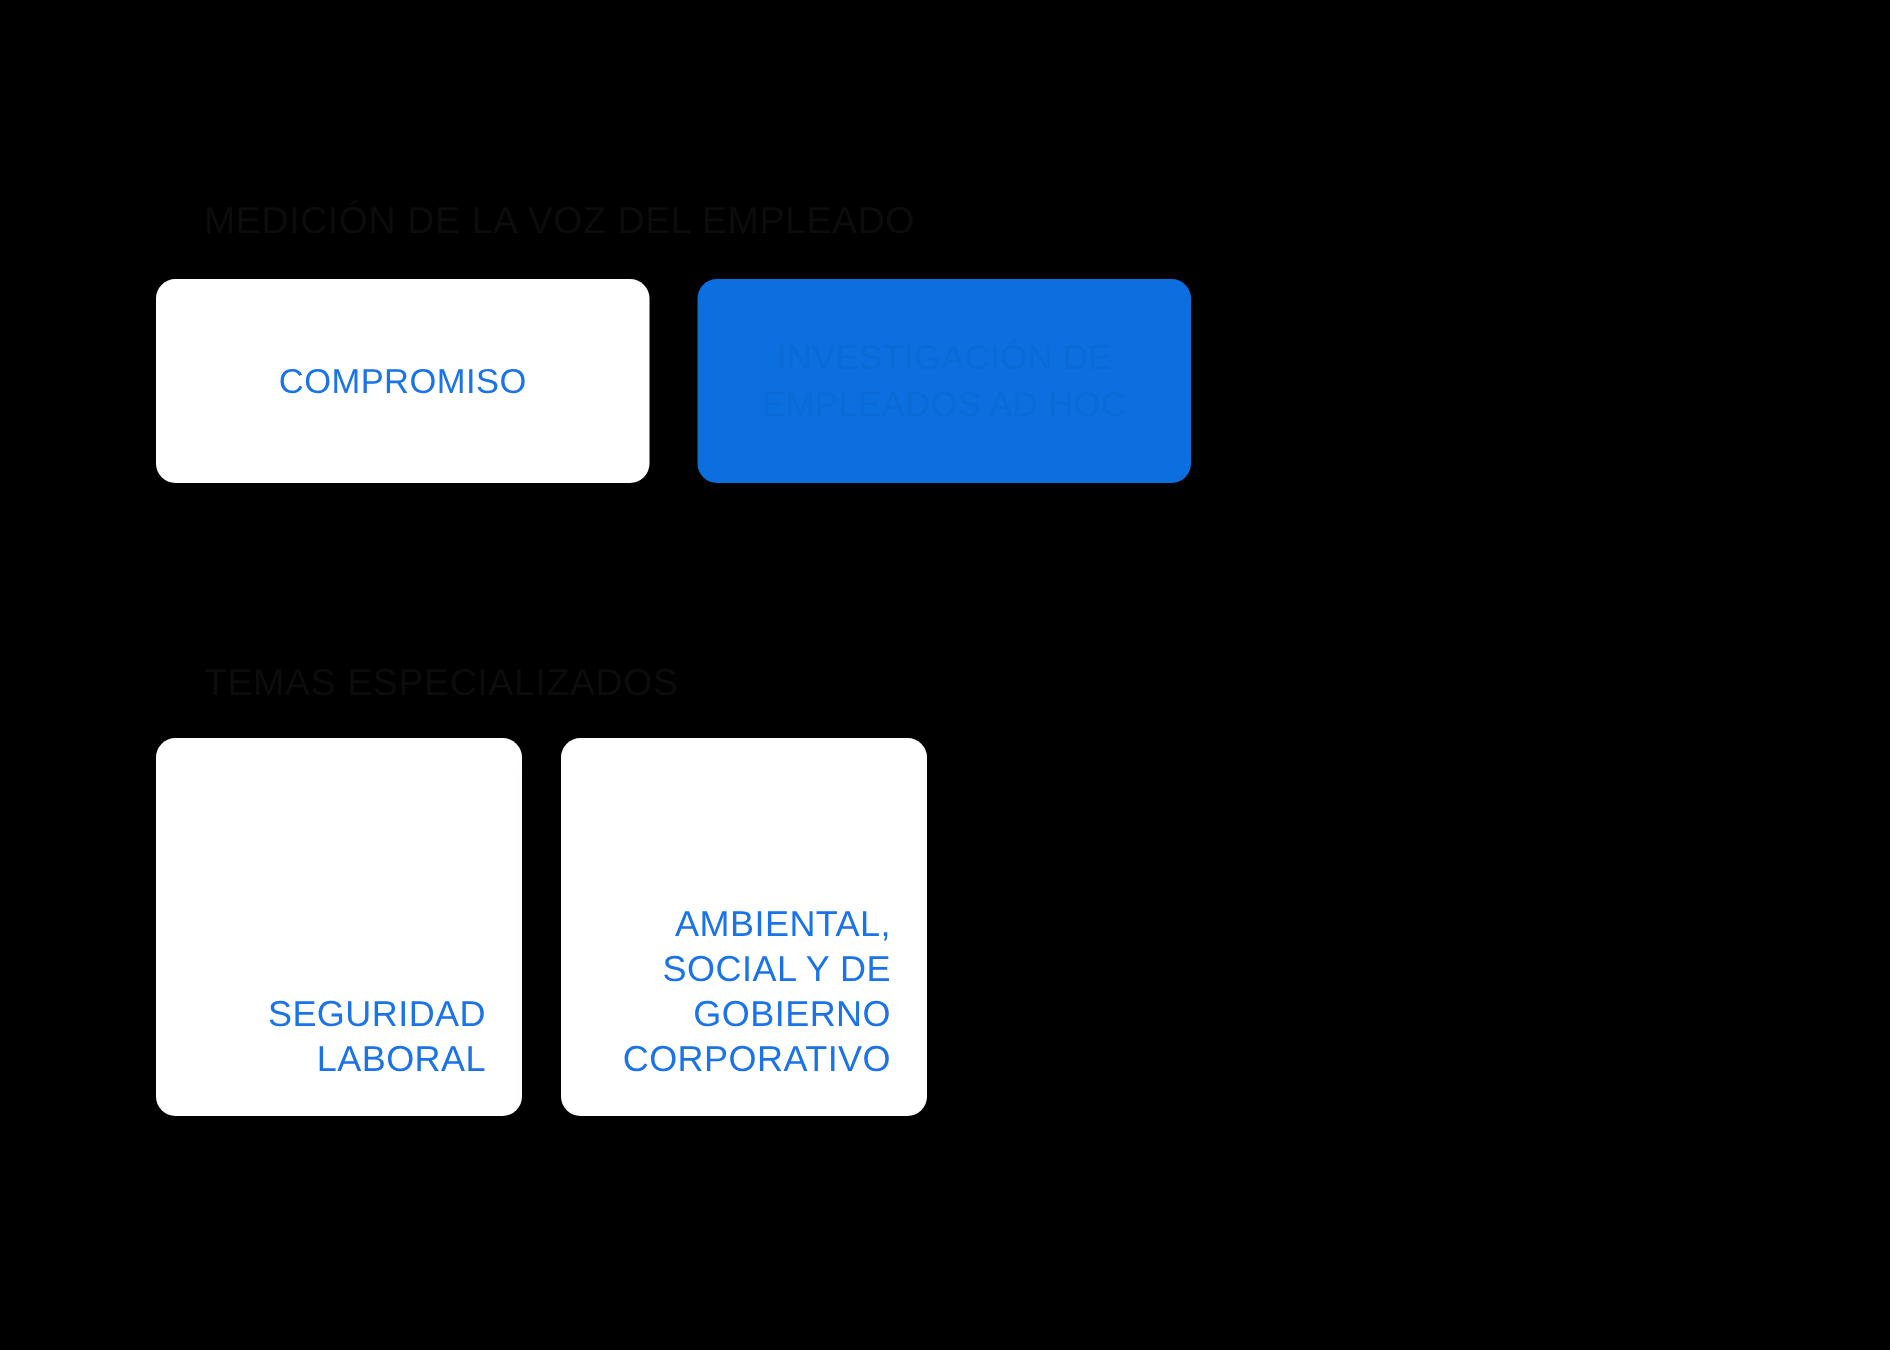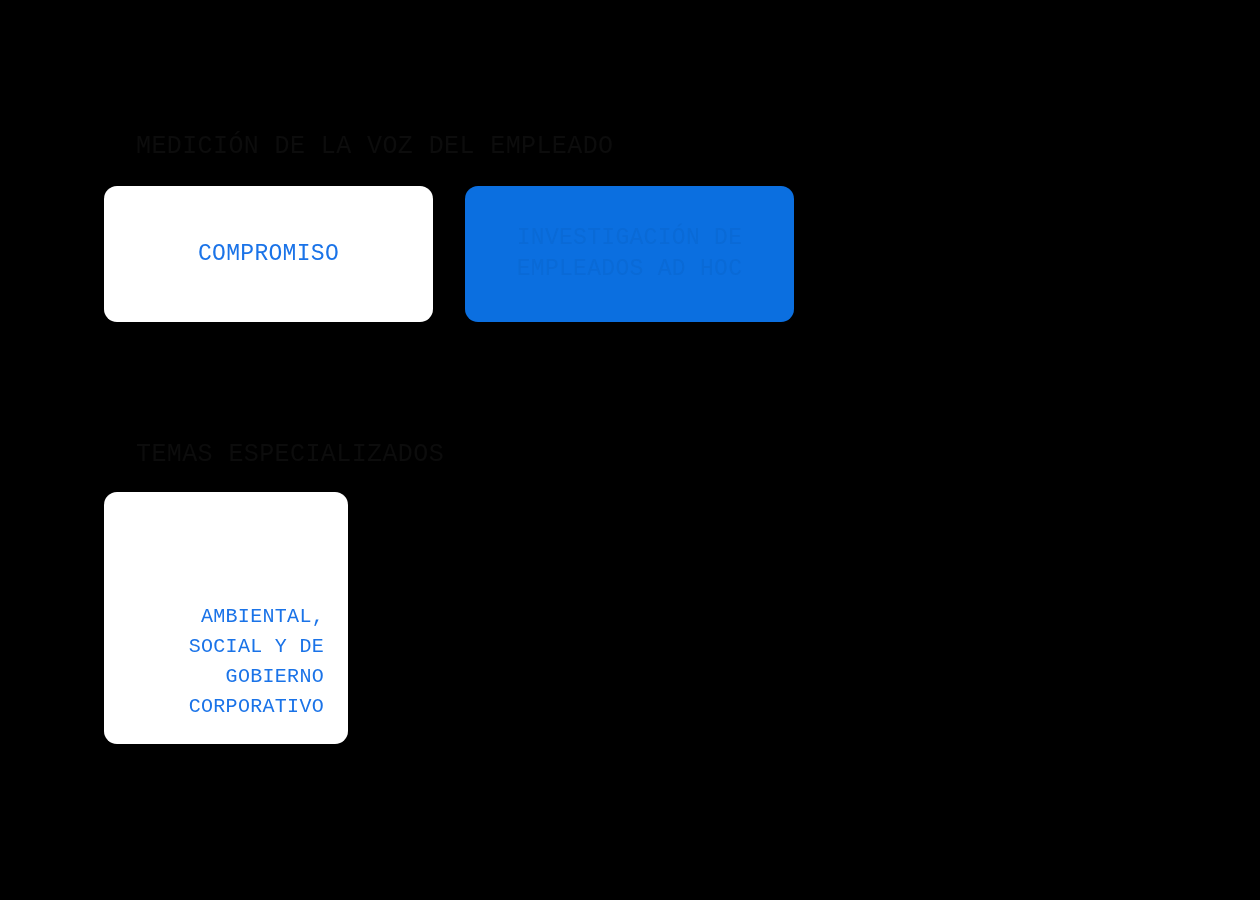--- a/index.html
+++ b/index.html
@@ -15,21 +15,20 @@
   body {
     font-family: "Liberation Sans", sans-serif;
     -webkit-font-smoothing: antialiased;
   }
 
   .canvas {
     position: relative;
     width: 1112px;
     height: 900px;
     background: #000000;
-    font-family: Liberation Mono, monospace;
   }
 
   
   .section {
     position: absolute;
     left: 0;
     width: 1260px;
   }
 
   .section-top   { top: 132px; }
@@ -94,21 +93,21 @@
   .card-label {
     font-size: 23px;
     line-height: 31px;
     letter-spacing: 0.3px;
     font-weight: 400;
     color: #1a73e8;
     text-transform: uppercase;
   }
 
   .card-bot .card-label {
-    font-size: 20px;
+    font-size: 24px;
     line-height: 30px;
   }
 
   
   .card.is-active {
     background: #0b6fe0;
   }
 
   .card.is-active .card-label {
     
@@ -148,20 +147,23 @@
   </section>
 
   <section class="section section-bottom">
 
     <h2 class="section-title">TEMAS ESPECIALIZADOS</h2>
 
     <div class="row row-bot">
 
 
 
+      <div class="card card-bot">
+        <span class="card-label">SEGURIDAD LABORAL</span>
+      </div>
 
       <div class="card card-bot">
         <span class="card-label">AMBIENTAL, SOCIAL Y DE GOBIERNO CORPORATIVO</span>
       </div>
 
     </div>
   </section>
 
 </div>
 

